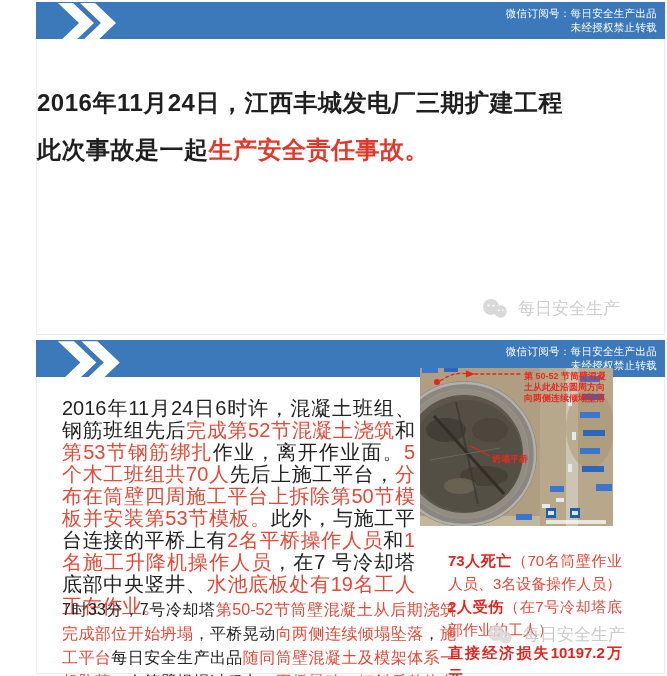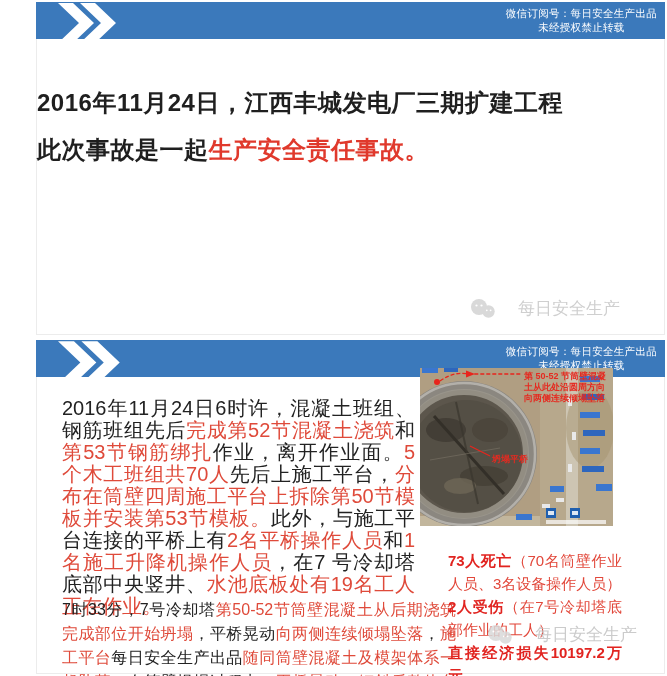--- a/index.html
+++ b/index.html
@@ -4,31 +4,31 @@
 <style>
   html,body{margin:0;padding:0;background:#ffffff;}
   body{width:667px;height:676px;position:relative;overflow:hidden;
        font-family:"Liberation Sans", sans-serif;color:#1f1f1f;}
   .card{position:absolute;background:#fff;border:1px solid #ececec;}
   #card1{left:36px;top:2px;width:627px;height:331px;}
   #card2{left:36px;top:340px;width:627px;height:332px;}
 
   .bluebar{position:absolute;left:-1px;top:-1px;right:-1px;height:37px;background:#3b79bb;}
   .chev{position:absolute;left:22px;top:1px;}
-  .bar-text{position:absolute;right:8px;top:4px;text-align:center;color:#ffffff;
+  .bar-text{position:absolute;right:8px;top:4px;text-align:right;color:#ffffff;
             font-size:10.5px;line-height:14px;letter-spacing:.3px;}
 
   
   .titles{position:absolute;left:0;right:0;top:76px;text-align:left;
           font-size:24px;font-weight:600;line-height:47px;letter-spacing:.5px;}
   .titles .rd{color:#e0392c;}
   .titles .rdb{color:#e11d1d;font-weight:800;}
 
   
-  .wm{position:absolute;display:flex;align-items:center;gap:22px;color:#cfcfcf;
+  .wm{position:absolute;display:flex;align-items:center;gap:10px;color:#cfcfcf;
       font-size:17px;pointer-events:none;z-index:7;}
   #card1 .wm{right:44px;bottom:14px;}
   #card2 .wm{left:450px;top:282px;color:#c2c2c2;opacity:.85;}
 
   
   .coltext{position:absolute;left:25px;top:36px;width:353px;font-size:20px;
            line-height:22px;text-align:justify;}
   .para2{position:absolute;left:25px;top:241px;width:394px;font-size:16px;
          line-height:24px;text-align:justify;}
   .coltext .rd,.para2 .rd{color:#df4a3a;}

